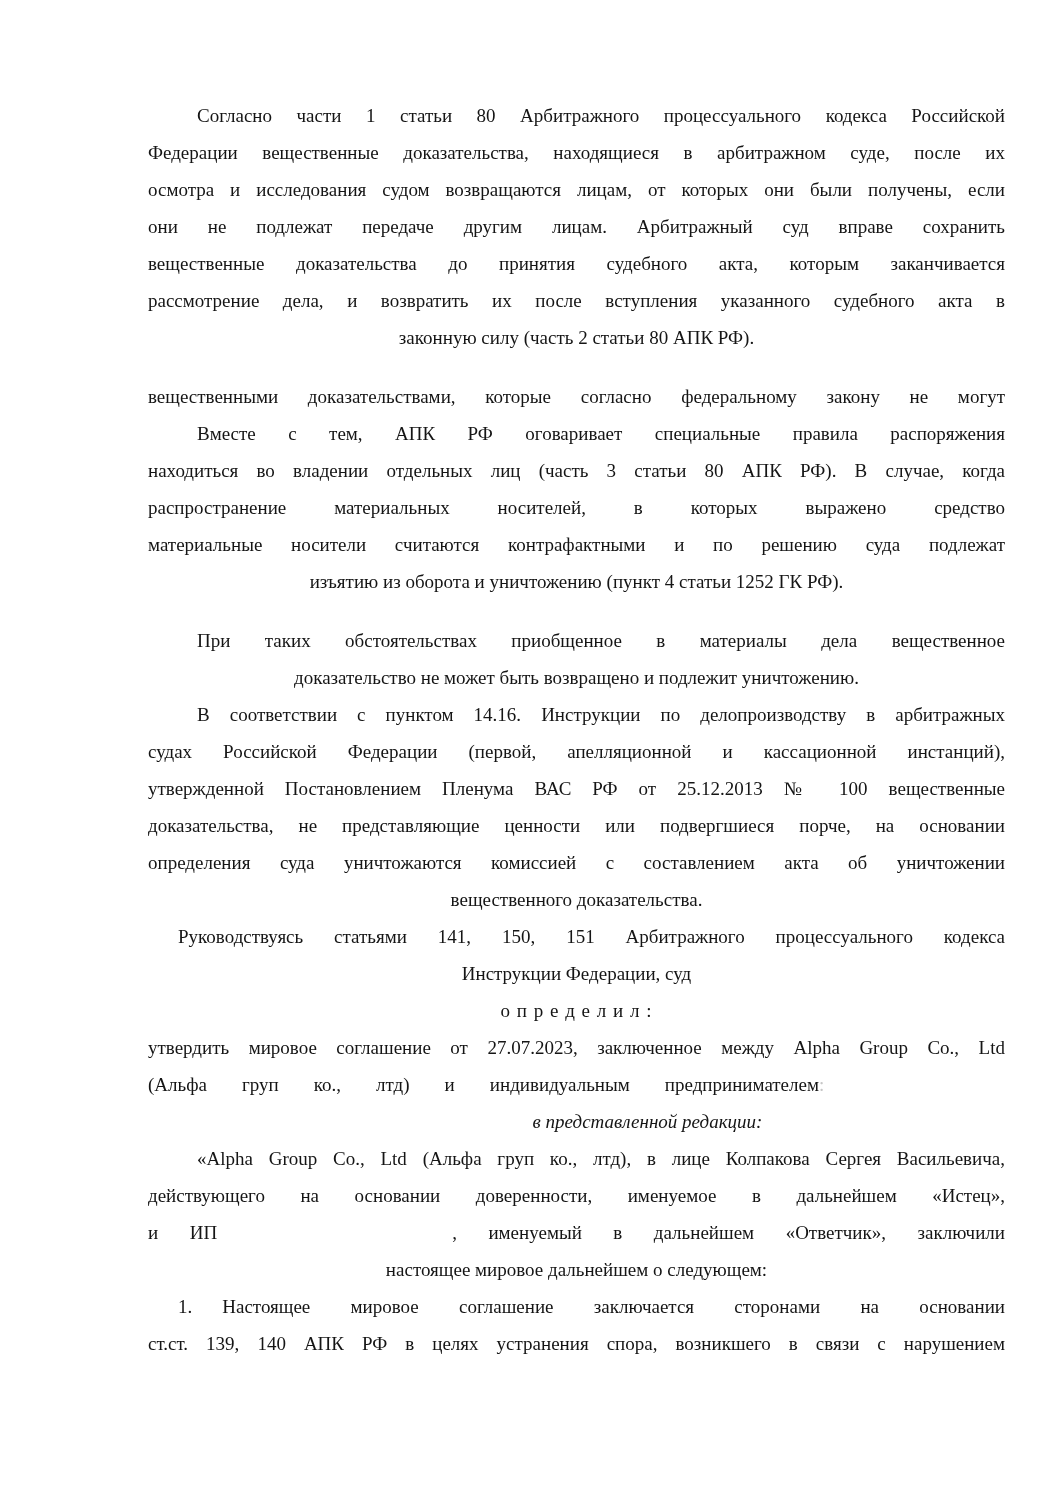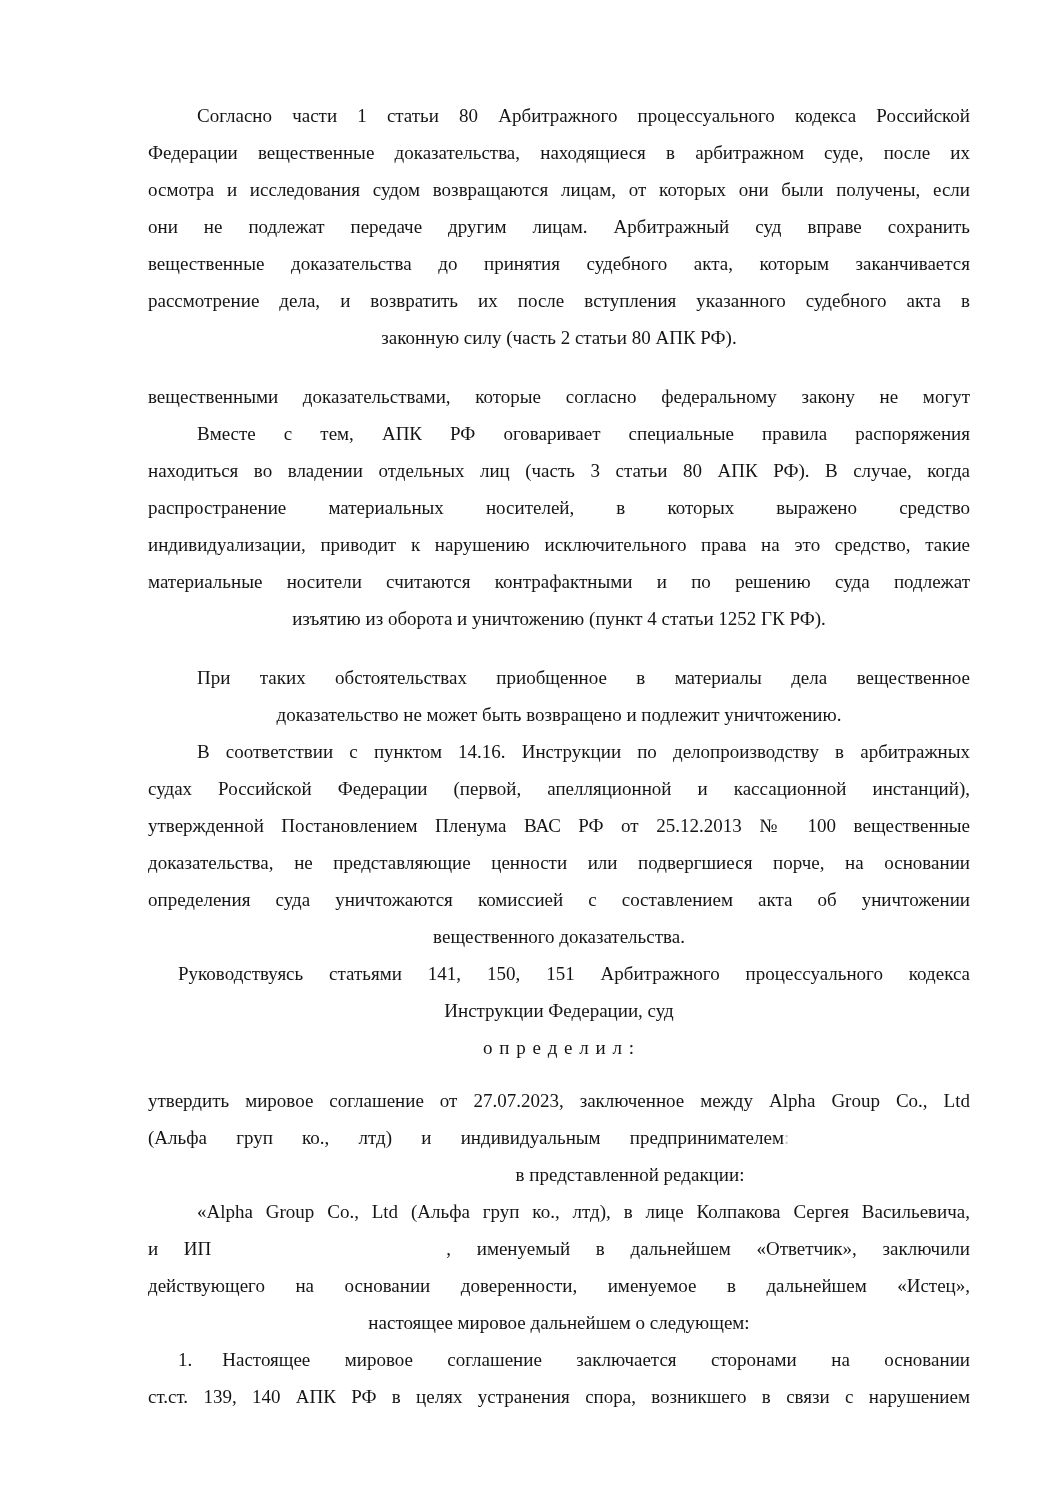--- a/index.html
+++ b/index.html
@@ -4,36 +4,36 @@
 <style>
   html,body{margin:0;padding:0;}
   body{
     width:1060px;height:1500px;
     background:#ffffff;
     font-family:"Liberation Serif","DejaVu Serif",serif;
     color:#151515;
     overflow:hidden;
   }
   .doc{
-    padding:97px 90px 0 148px;
+    padding:97px 55px 0 148px;
     font-size:19px;
   }
   .line{
     height:37px;
     line-height:37px;
     overflow:hidden;
     white-space:normal;
   }
   .j{text-align:justify;text-align-last:justify;text-justify:inter-word;}
   .l{text-align:center;}
   .c{text-align:right;text-align-last:center;letter-spacing:1px;}
   .ind{text-indent:49px;}
   .gap-top{margin-top:22px;}
-  .gap-top-sm{margin-top:16px;}
-  .ind-lg{padding-left:142px;}
+  .gap-top-sm{}
+  .ind-lg{padding-left:142px;font-style:italic;}
   .gap-redact{display:inline-block;width:235px;height:1px;vertical-align:baseline;}
   .gap-name{display:inline-block;width:186px;color:#c6c6c6;text-align:left;vertical-align:baseline;}
   .tab{display:inline-block;width:30px;height:1px;vertical-align:baseline;}
   .ind-sm{text-indent:30px;}
 </style>
 </head>
 <body>
 
 <div class="doc">
 
@@ -45,21 +45,20 @@
     <div class="line j">вещественные доказательства до принятия судебного акта, которым заканчивается</div>
     <div class="line j">рассмотрение дела, и возвратить их после вступления указанного судебного акта в</div>
     <div class="line l">законную силу (часть 2 статьи 80 АПК РФ).</div>
   </div>
 
   <div class="gap-top">
     <div class="line j">вещественными доказательствами, которые согласно федеральному закону не могут</div>
     <div class="line j ind">Вместе с тем, АПК РФ оговаривает специальные правила распоряжения</div>
     <div class="line j">находиться во владении отдельных лиц (часть 3 статьи 80 АПК РФ). В случае, когда</div>
     <div class="line j">распространение материальных носителей, в которых выражено средство</div>
-    <div class="line j">индивидуализации, приводит к нарушению исключительного права на это средство, такие</div>
     <div class="line j">материальные носители считаются контрафактными и по решению суда подлежат</div>
     <div class="line l">изъятию из оборота и уничтожению (пункт 4 статьи 1252 ГК РФ).</div>
   </div>
 
   <div class="gap-top">
     <div class="line j ind">При таких обстоятельствах приобщенное в материалы дела вещественное</div>
     <div class="line l">доказательство не может быть возвращено и подлежит уничтожению.</div>
   </div>
 
   <div>
@@ -79,22 +78,22 @@
   <div class="line c">о п р е д е л и л :</div>
 
   <div class="gap-top-sm">
     <div class="line j">утвердить мировое соглашение от 27.07.2023, заключенное между Alpha Group Co., Ltd</div>
     <div class="line j"><span>(Альфа груп ко., лтд) и индивидуальным предпринимателем</span><span class="gap-name">:</span></div>
     <div class="line l ind-lg">в представленной редакции:</div>
   </div>
 
   <div>
     <div class="line j ind">«Alpha Group Co., Ltd (Альфа груп ко., лтд), в лице Колпакова Сергея Васильевича,</div>
+    <div class="line j">действующего на основании доверенности, именуемое в дальнейшем «Истец»,</div>
     <div class="line j"><span>и ИП</span><span class="gap-redact"></span><span>, именуемый в дальнейшем «Ответчик», заключили</span></div>
-    <div class="line j">действующего на основании доверенности, именуемое в дальнейшем «Истец»,</div>
     <div class="line l">настоящее мировое дальнейшем о следующем:</div>
   </div>
 
   <div>
     <div class="line j ind-sm"><span>1.</span><span class="tab"></span><span>Настоящее мировое соглашение заключается сторонами на основании</span></div>
     <div class="line j">ст.ст. 139, 140 АПК РФ в целях устранения спора, возникшего в связи с нарушением</div>
   </div>
 
 </div>
 

